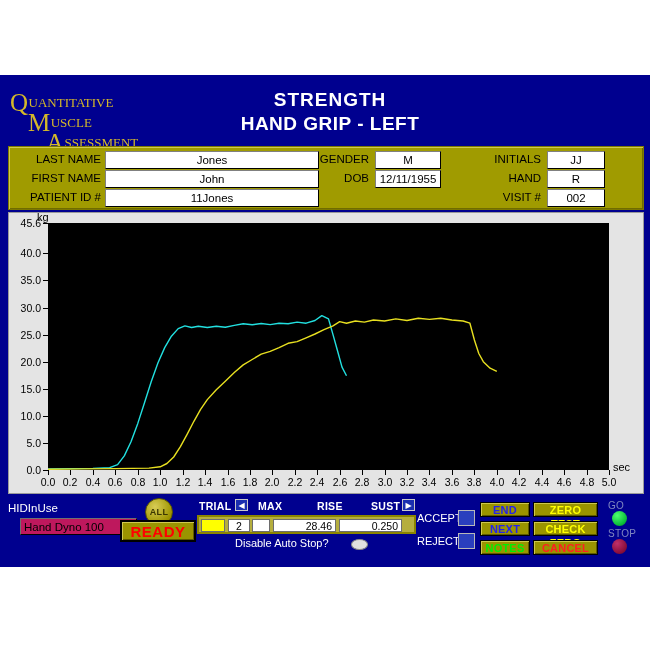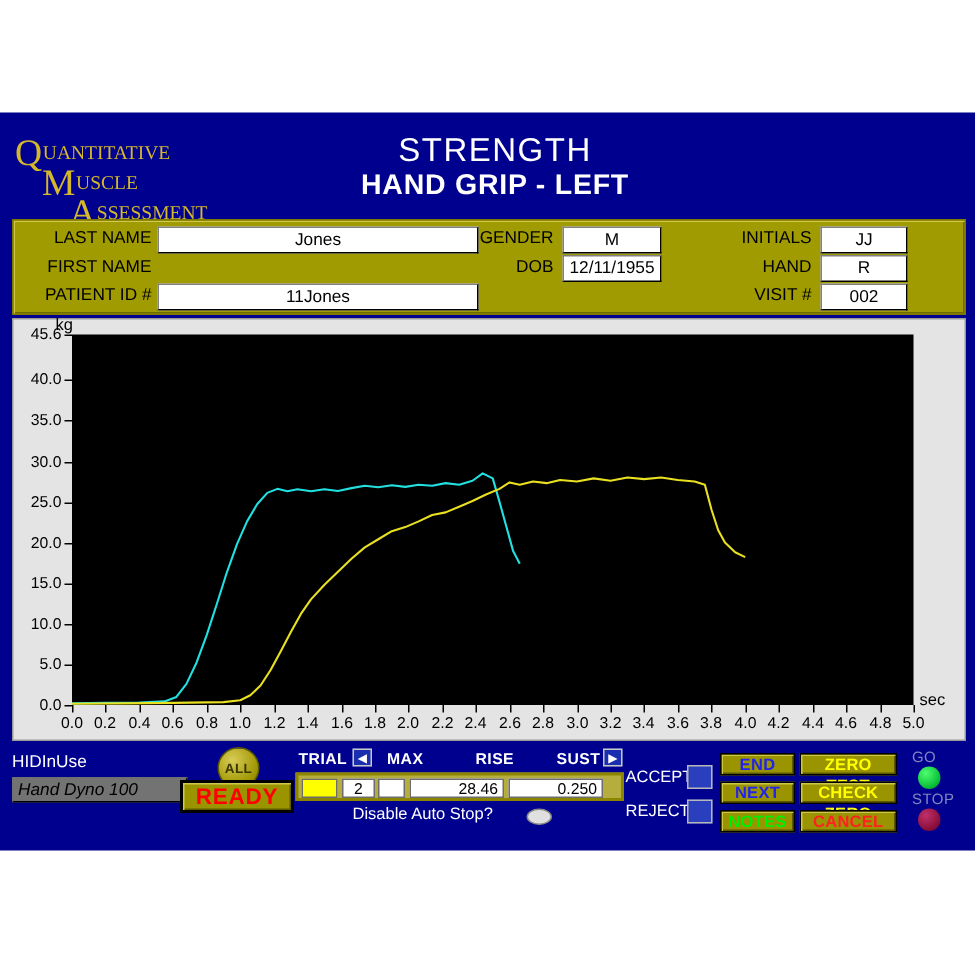--- a/index.html
+++ b/index.html
@@ -14,21 +14,21 @@
   #logo{position:absolute;left:6px;top:7px;width:175px;height:62px;color:#d4b82a;
         font-family:"Liberation Serif",serif;}
   .logoline{position:absolute;white-space:nowrap;letter-spacing:.5px;}
   .logocap{font-size:25px;line-height:25px;vertical-align:-4px;}
   .logorest{font-size:13px;line-height:13px;letter-spacing:0px;}
   #lq{left:4px;top:8px;}
   #lm{left:22px;top:28px;}
   #la{left:40px;top:48px;}
 
   #title-wrap{position:absolute;left:150px;top:14px;width:360px;text-align:center;color:#ffffff;}
-  #t1{font-size:22px;letter-spacing:1px;line-height:22px;}
+  #t1{font-size:19px;letter-spacing:1px;line-height:22px;font-weight:bold;}
   #t2{font-size:19px;font-weight:bold;letter-spacing:.5px;line-height:22px;margin-top:2px;}
 
   
   #patient{position:absolute;left:8px;top:71px;width:634px;height:62px;
            background:#a09b00;border:1px solid #7d7900;
            box-shadow:inset 1px 1px 0 #cfc94f, inset -1px -1px 0 #6f6b00;}
   .plabel{position:absolute;font-size:11.5px;color:#000;line-height:17px;white-space:nowrap;}
   .pval{position:absolute;height:16px;background:#fff;border:1px solid #000;
         border-top-color:#808080;border-left-color:#808080;
         font-size:11.5px;line-height:16px;text-align:center;color:#000;overflow:hidden;}
@@ -45,23 +45,23 @@
   #yunit{position:absolute;left:28px;top:-2px;font-size:11px;color:#000;}
   #xaxis{position:absolute;left:39px;top:257px;width:561px;height:23px;}
   .xtick{position:absolute;top:0;width:1px;height:5px;background:#000;}
   .xlab{position:absolute;top:6px;font-size:10.5px;color:#000;transform:translateX(-50%);white-space:nowrap;}
   #xunit{position:absolute;left:604px;top:248px;font-size:11px;color:#000;}
 
   
   #controls{position:absolute;left:0;top:421px;width:650px;height:71px;}
 
   #hid-label{position:absolute;left:8px;top:6px;font-size:11.5px;color:#ffffff;}
-  #hid-field{position:absolute;left:8px;top:22px;width:117px;height:17px;background:#737373;
+  #hid-field{position:absolute;left:20px;top:22px;width:117px;height:17px;background:#be185d;
              border:1px solid #000;border-top-color:#707070;border-left-color:#707070;
-             font-size:11.5px;line-height:17px;padding-left:3px;color:#000;box-sizing:border-box;font-style:italic;}
+             font-size:11.5px;line-height:17px;padding-left:3px;color:#000;box-sizing:border-box;}
 
   #all-btn{position:absolute;left:145px;top:2px;width:26px;height:26px;border-radius:50%;
            background:radial-gradient(circle at 35% 30%,#d8cc55,#9d9400 70%,#6f6900);
            border:1px solid #5c5800;color:#3a3600;font-size:9px;font-weight:bold;
            line-height:26px;text-align:center;letter-spacing:.3px;}
 
   #ready-btn{position:absolute;left:120px;top:24px;width:76px;height:22px;
              background:#9a9400;border:2px solid #000;
              box-shadow:inset 1px 1px 0 #cfc94f,inset -1px -1px 0 #5e5a00;
              color:#ff0000;font-size:15px;font-weight:bold;line-height:19px;text-align:center;
@@ -120,20 +120,21 @@
   <div id="title-wrap">
     <div id="t1">STRENGTH</div>
     <div id="t2">HAND GRIP - LEFT</div>
   </div>
 
   <div id="patient">
     <div class="plabel" style="left:8px;top:4px;width:84px;text-align:right;">LAST NAME</div>
     <div class="pval" style="left:96px;top:4px;width:212px;">Jones</div>
 
     <div class="plabel" style="left:8px;top:23px;width:84px;text-align:right;">FIRST NAME</div>
+    <div class="pval" style="left:96px;top:23px;width:212px;">John</div>
 
     <div class="plabel" style="left:4px;top:42px;width:88px;text-align:right;">PATIENT ID #</div>
     <div class="pval" style="left:96px;top:42px;width:212px;">11Jones</div>
 
     <div class="plabel" style="left:250px;top:4px;width:110px;text-align:right;">GENDER</div>
     <div class="pval" style="left:366px;top:4px;width:64px;">M</div>
 
     <div class="plabel" style="left:250px;top:23px;width:110px;text-align:right;">DOB</div>
     <div class="pval" style="left:366px;top:23px;width:64px;">12/11/1955</div>
 

